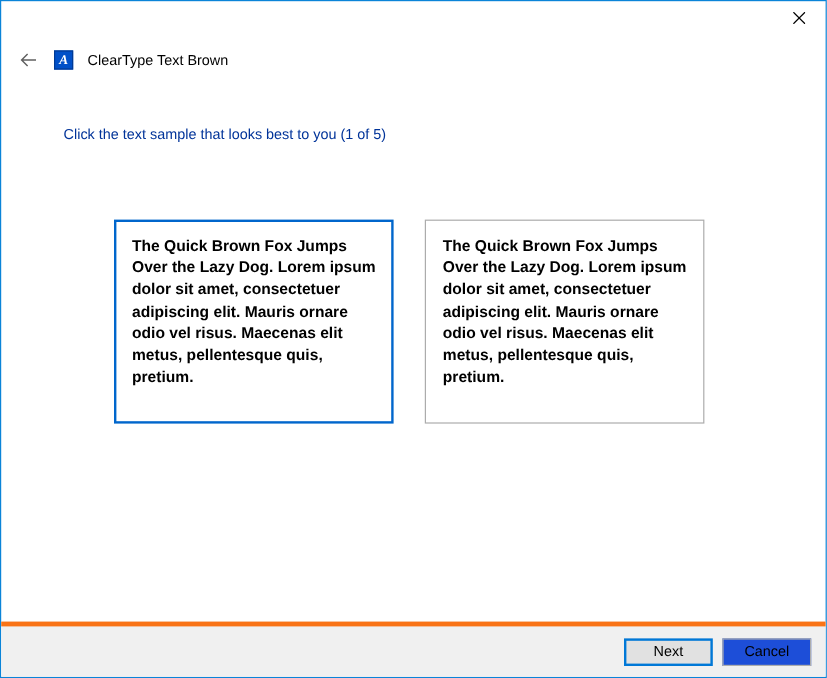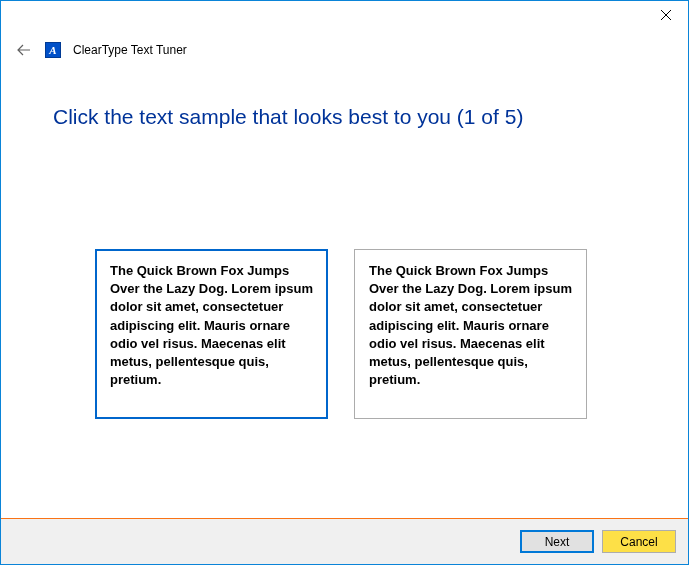--- a/index.html
+++ b/index.html
@@ -65,23 +65,23 @@
     }
     .app-title {
       font-size: 12px;
       color: #000;
     }
     .content {
       flex: 1;
       padding: 40px 52px 0 52px;
     }
     .instruction {
-      font-size: 21px;
+      font-size: 12px;
       color: #003399;
-      margin-bottom: 120px;
+      margin-bottom: 64px;
     }
     .samples {
       display: flex;
       gap: 26px;
       padding-left: 42px;
     }
     .sample {
       width: 233px;
       height: 170px;
       border: 1px solid #acacac;
@@ -92,33 +92,33 @@
       cursor: pointer;
       font-weight: bold;
     }
     .sample.selected {
       border: 2px solid #0066cc;
       padding: 11px 13px;
     }
     .footer {
       height: 46px;
       background: #f0f0f0;
-      border-top: 1px solid #f97316;
+      border-top: 4px solid #f97316;
       display: flex;
       justify-content: flex-end;
       align-items: center;
       padding-right: 12px;
       gap: 8px;
     }
     .btn {
       min-width: 74px;
       height: 23px;
       font-size: 12px;
       font-family: inherit;
-      background: #fde047;
+      background: #1d4ed8;
       border: 1px solid #adadad;
       cursor: pointer;
       padding: 0 10px;
     }
     .btn.primary {
       border: 2px solid #0078d7;
       background: #e1e1e1;
     }
   </style>
 </head>
@@ -134,21 +134,21 @@
     </div>
   </div>
 
   <div class="header">
     <div class="back-arrow">
       <svg viewBox="0 0 16 16" width="16" height="16">
         <path d="M7 3 L2 8 L7 13 M2 8 L14 8" stroke="#606060" stroke-width="1.2" fill="none"></path>
       </svg>
     </div>
     <div class="app-icon">A</div>
-    <div class="app-title">ClearType Text Tuner</div>
+    <div class="app-title">ClearType Text Brown</div>
   </div>
 
   <div class="content">
     <div class="instruction">Click the text sample that looks best to you (1 of 5)</div>
     <div class="samples">
       <div class="sample selected">The Quick Brown Fox Jumps Over the Lazy Dog. Lorem ipsum dolor sit amet, consectetuer adipiscing elit. Mauris ornare odio vel risus. Maecenas elit metus, pellentesque quis, pretium.</div>
       <div class="sample">The Quick Brown Fox Jumps Over the Lazy Dog. Lorem ipsum dolor sit amet, consectetuer adipiscing elit. Mauris ornare odio vel risus. Maecenas elit metus, pellentesque quis, pretium.</div>
     </div>
   </div>
 

